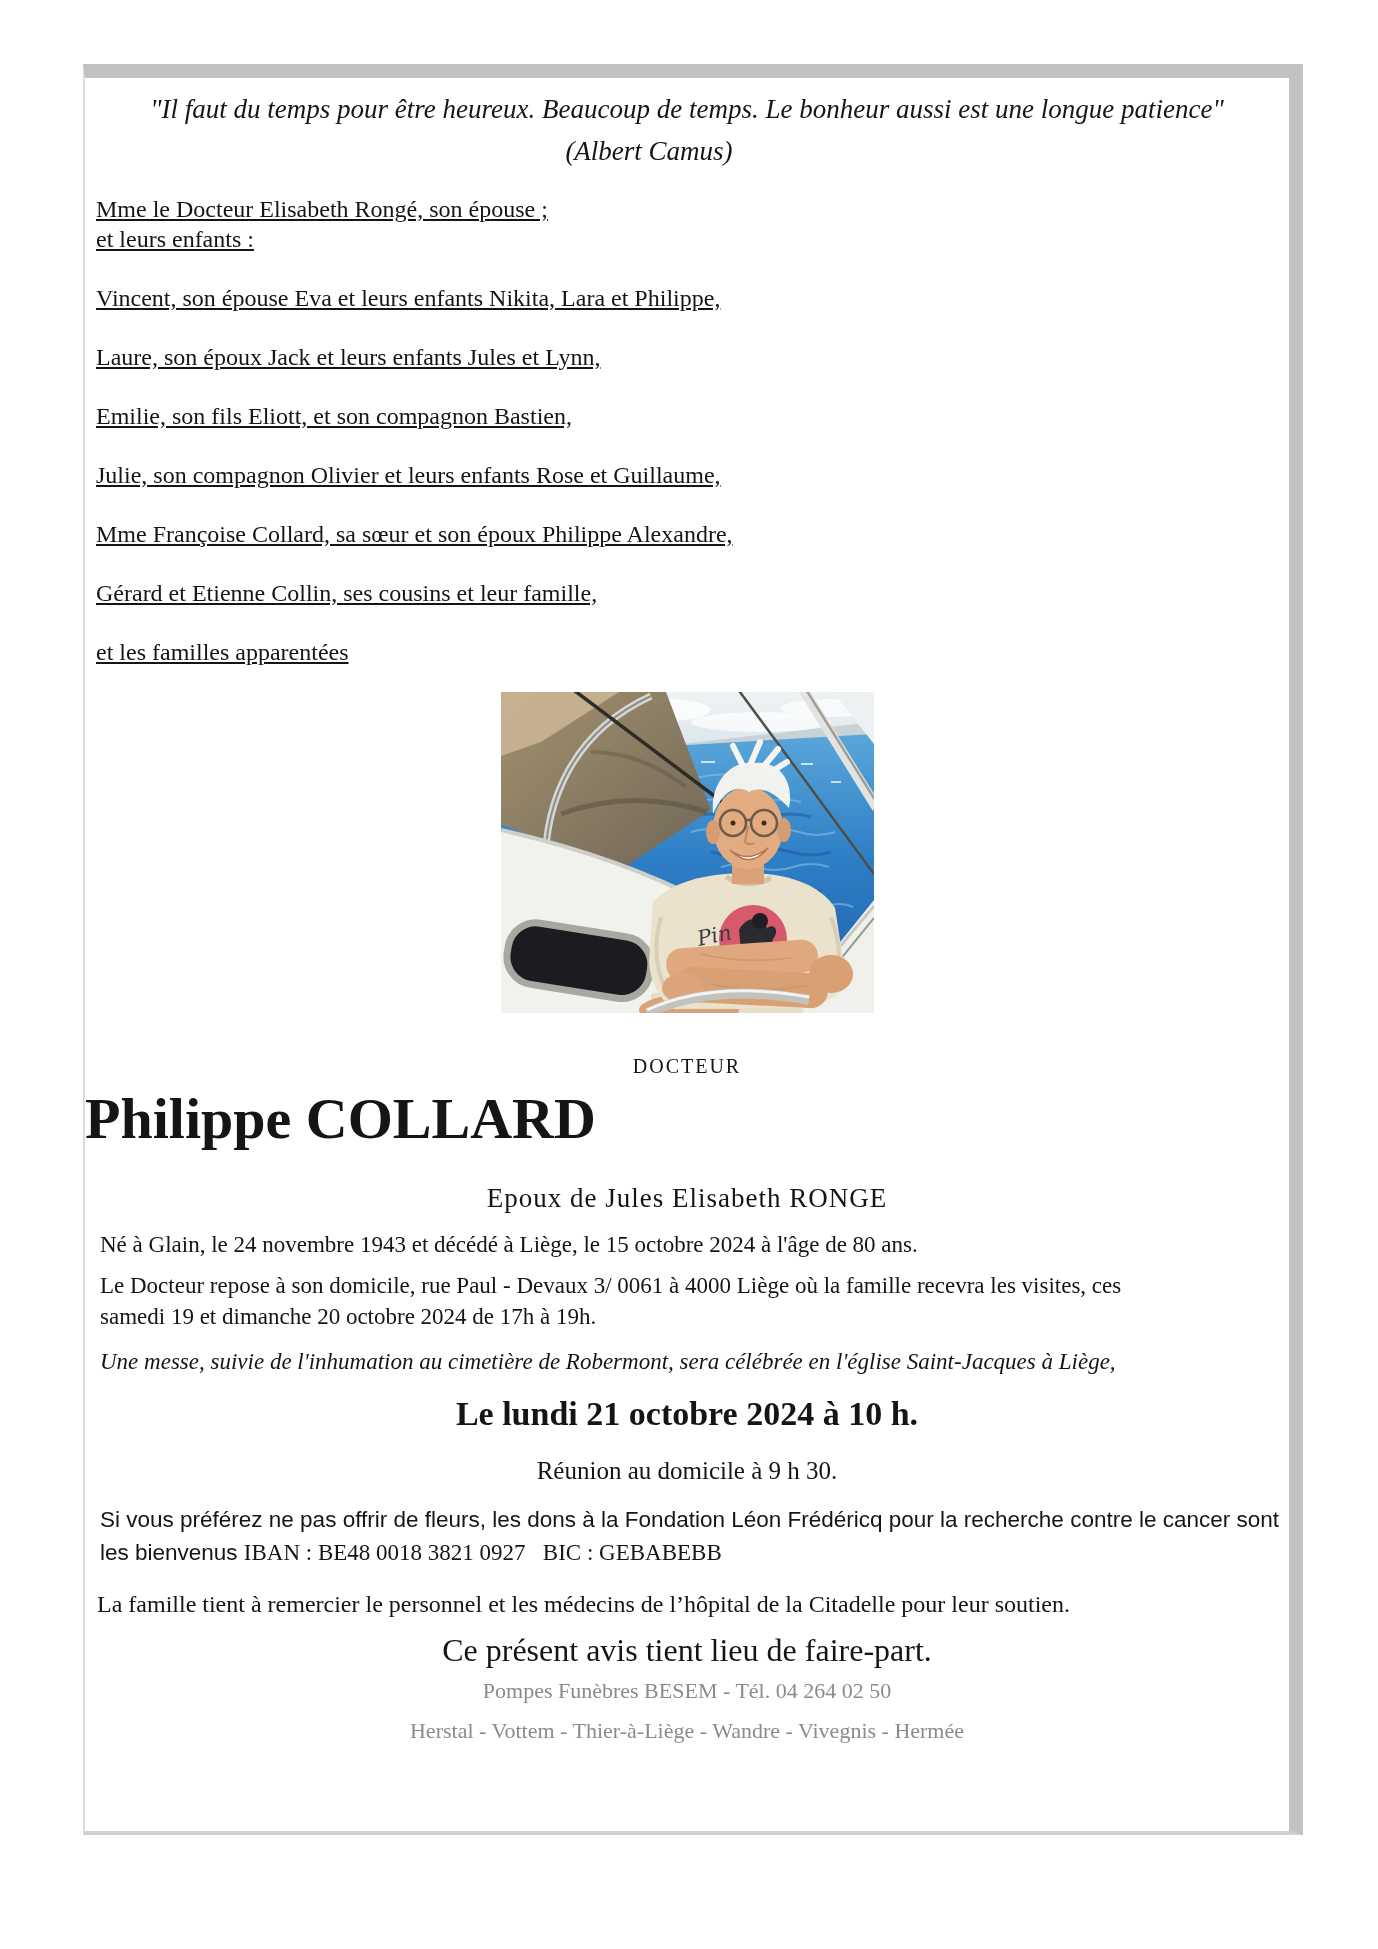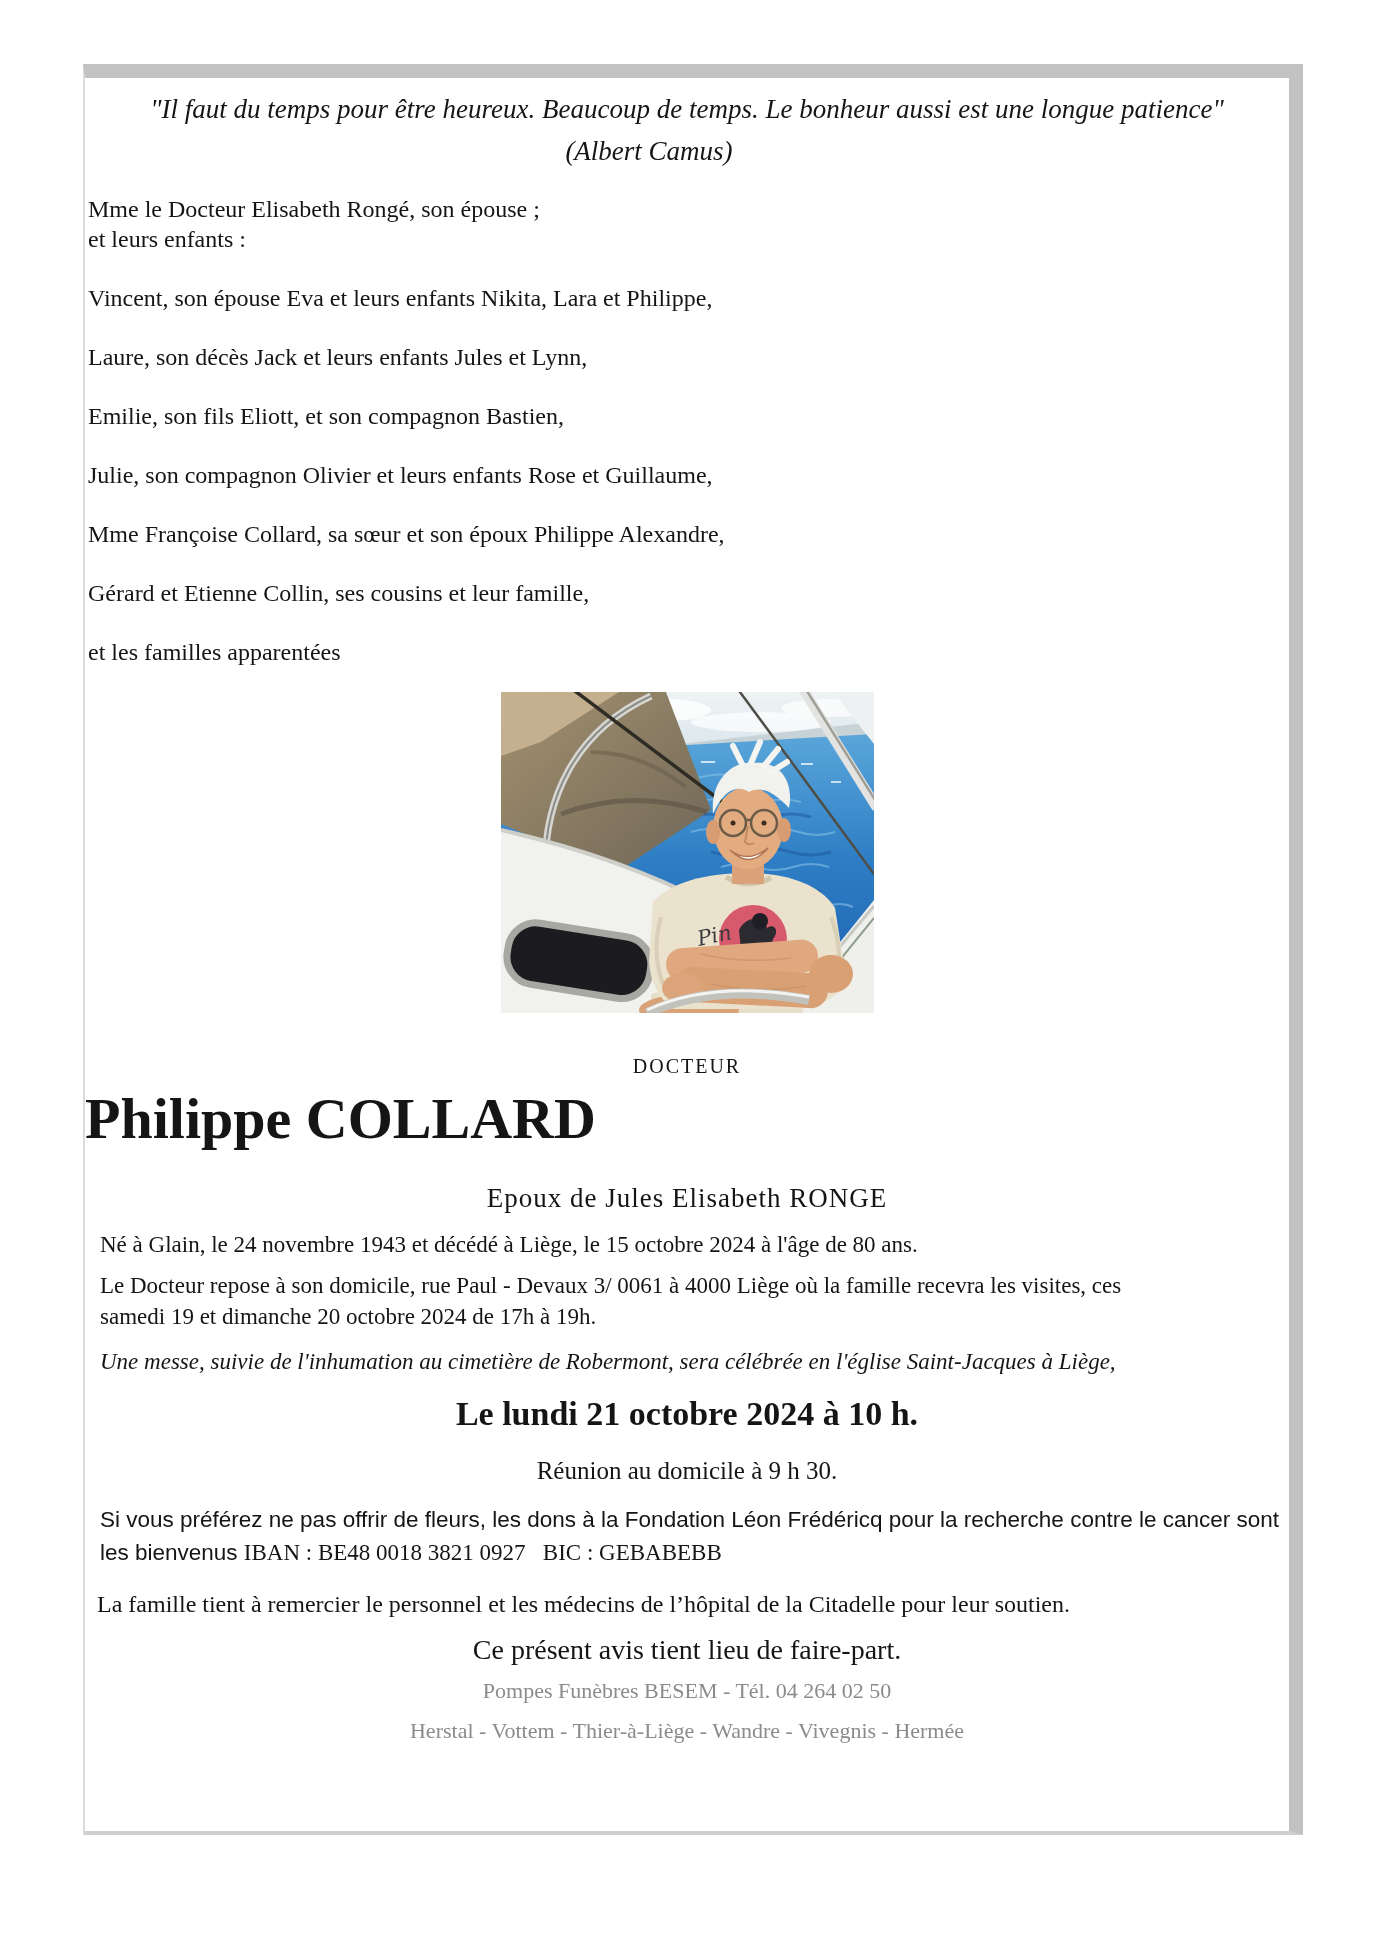--- a/index.html
+++ b/index.html
@@ -17,55 +17,55 @@
     box-sizing:border-box;
     border-top:14px solid var(--border_gray,#c2c2c2);
     border-right:14px solid var(--border_gray,#c2c2c2);
     border-bottom:4px solid var(--border_gray_light,#d0d0d0);
     border-left:2px solid #dcdcdc;
     background:#ffffff;
   }
   .quote{margin:14px 6px 0;text-align:center;font-style:italic;font-size:27px;line-height:34px;}
   .quote-attr{margin:8px 76px 0 0;text-align:center;font-style:italic;font-size:27px;line-height:34px;}
   .family{margin:26px 0 0;}
-  .family-entry{margin:0;padding-left:3px;font-size:24px;line-height:30px;white-space:pre-line;}
+  .family-entry{margin:8px;padding-left:3px;font-size:24px;line-height:30px;white-space:pre-line;text-decoration:underline;}
   .family-entry + .family-entry{margin-top:29px;}
   .announcement{margin:46px 0 0;text-align:center;font-size:24px;line-height:30px;}
   .photo-wrap{margin:25px auto 0;width:373px;height:321px;}
   .photo-wrap svg{display:block;}
   .docteur{margin:40px 0 0;text-align:center;font-size:20px;line-height:26px;letter-spacing:2px;}
   .name{margin:6px 0 0;text-align:left;font-size:58px;line-height:68px;font-weight:bold;}
   .spouse{margin:28px 0 0;text-align:center;font-size:27px;line-height:34px;letter-spacing:1px;}
   .detail{margin:0 8px 0 15px;font-size:23px;line-height:31px;white-space:pre-line;}
   .detail.d1{margin-top:14px;}
   .detail.d2{margin-top:10px;}
   .detail.d3{margin-top:14px;font-style:italic;}
   .ceremony{margin:16px 0 0;text-align:center;font-size:34px;line-height:42px;font-weight:bold;}
   .reunion{margin:20px 0 0;text-align:center;font-size:25px;line-height:32px;}
   .donation{margin:16px 4px 0 15px;font-family:"Liberation Sans", sans-serif;font-size:22.5px;line-height:33px;}
   .iban{font-family:"Liberation Serif", serif;font-size:23px;white-space:pre-wrap;}
   .thanks{margin:20px 8px 0 12px;font-size:24px;line-height:30px;}
-  .notice{margin:16px 0 3px;text-align:center;font-size:28px;line-height:30px;}
+  .notice{margin:16px 0 3px;text-align:center;font-size:32px;line-height:30px;}
   .footer-line{margin:16px 0 0;text-align:center;font-size:22px;line-height:24px;color:var(--footer_gray,#8b8b8b);}
   .footer-line.f1{margin-top:14px;}
 </style>
 </head>
 <body>
 
 <div class="page">
   <div class="frame">
 
     <div class="quote">"Il faut du temps pour être heureux. Beaucoup de temps. Le bonheur aussi est une longue patience"</div>
     <div class="quote-attr">(Albert Camus)</div>
 
     <div class="family">
       <div class="family-entry">Mme le Docteur Elisabeth Rongé, son épouse ;
 et leurs enfants :</div>
       <div class="family-entry">Vincent, son épouse Eva et leurs enfants Nikita, Lara et Philippe,</div>
-      <div class="family-entry">Laure, son décès Jack et leurs enfants Jules et Lynn,</div>
+      <div class="family-entry">Laure, son époux Jack et leurs enfants Jules et Lynn,</div>
       <div class="family-entry">Emilie, son fils Eliott, et son compagnon Bastien,</div>
       <div class="family-entry">Julie, son compagnon Olivier et leurs enfants Rose et Guillaume,</div>
       <div class="family-entry">Mme Françoise Collard, sa sœur et son époux Philippe Alexandre,</div>
       <div class="family-entry">Gérard et Etienne Collin, ses cousins et leur famille,</div>
       <div class="family-entry">et les familles apparentées</div>
     </div>
 
 
     <div class="photo-wrap">
       <svg viewBox="0 0 373 321" width="373" height="321" role="img" aria-label="Homme souriant aux cheveux blancs et lunettes, bras croisés, assis sur un voilier devant la mer bleue">

